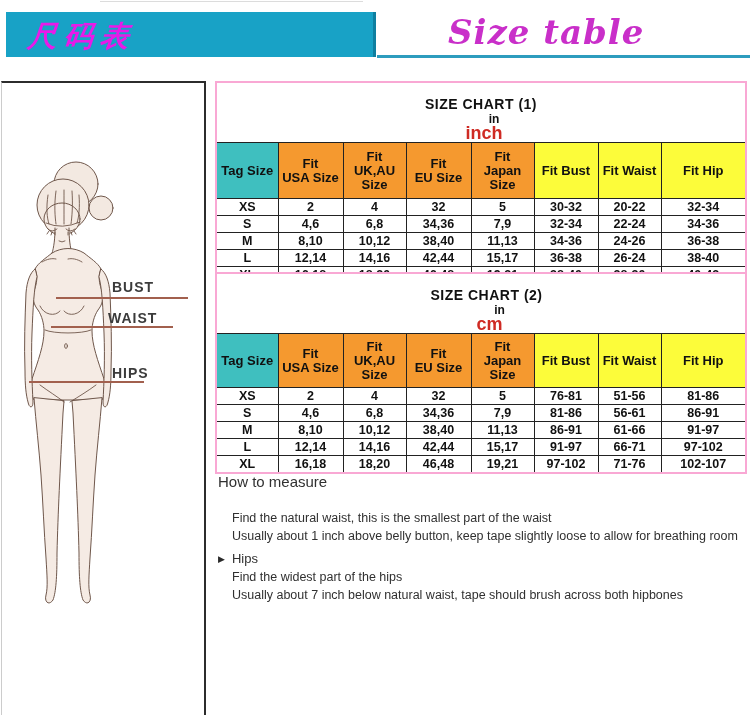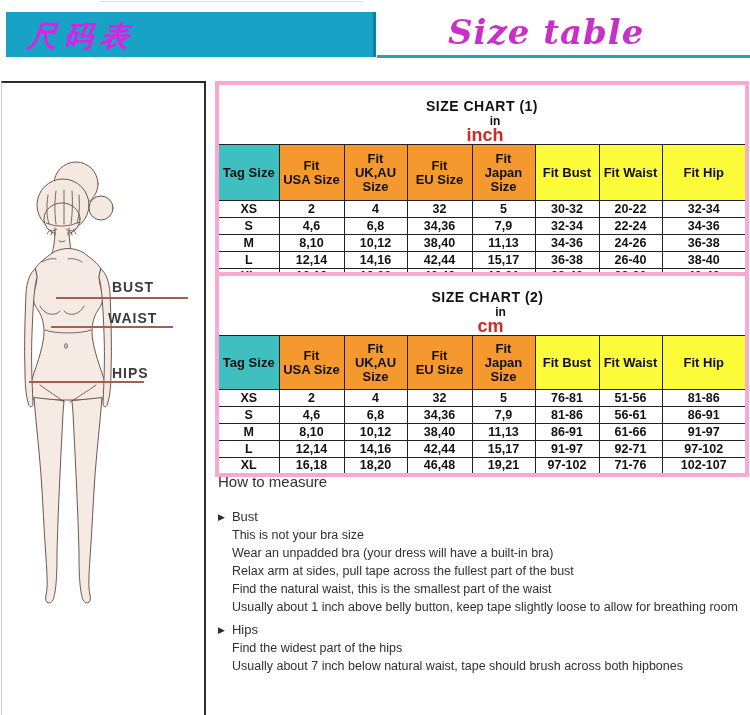--- a/index.html
+++ b/index.html
@@ -45,21 +45,21 @@
   .lbl-hips  { left:110px; top:282px; }
   .pointer-line { position:absolute; height:2px; background:#a2604e; }
   .pl-bust  { left:54px; top:214px; width:132px; }
   .pl-waist { left:49px; top:243px; width:122px; }
   .pl-hips  { left:27px; top:298px; width:115px; }
 
   
   table.size-table {
     position:absolute; left:215px; width:532px; table-layout:fixed;
     border-collapse:collapse; background:#ffffff;
-    border:4px solid #f9a8d4;
+    border:2px solid #f9a8d4;
   }
   #table-inch { top:81px; }
   #table-cm   { top:272px; }
   .size-table th, .size-table td {
     border:1px solid #222222; text-align:center; vertical-align:middle; padding:0;
     overflow:hidden;
   }
   .title-cell { background:#ffffff; }
   #table-inch .title-cell { height:27px; }
   #table-cm   .title-cell { height:38px;padding-left:11px; }
@@ -229,21 +229,21 @@
           <td>24-26</td>
           <td>36-38</td>
         </tr>
         <tr>
           <td>L</td>
           <td>12,14</td>
           <td>14,16</td>
           <td>42,44</td>
           <td>15,17</td>
           <td>36-38</td>
-          <td>26-40</td>
+          <td>26-24</td>
           <td>38-40</td>
         </tr>
         <tr>
           <td>XL</td>
           <td>16,18</td>
           <td>18,20</td>
           <td>46,48</td>
           <td>19,21</td>
           <td>38-40</td>
           <td>28-30</td>
@@ -319,47 +319,39 @@
           <td>61-66</td>
           <td>91-97</td>
         </tr>
         <tr>
           <td>L</td>
           <td>12,14</td>
           <td>14,16</td>
           <td>42,44</td>
           <td>15,17</td>
           <td>91-97</td>
-          <td>92-71</td>
+          <td>66-71</td>
           <td>97-102</td>
         </tr>
         <tr>
           <td>XL</td>
           <td>16,18</td>
           <td>18,20</td>
           <td>46,48</td>
           <td>19,21</td>
           <td>97-102</td>
           <td>71-76</td>
           <td>102-107</td>
         </tr>
       </tbody>
   </table>
 
   <div class="measure">
     <div class="m-heading">How to measure</div>
 
-    <div>
-      <div class="m-group-title">
-        <span class="m-bullet">▶</span><span>Bust</span>
-      </div>
-      <div class="m-lines">This is not your bra size
-Wear an unpadded bra (your dress will have a built-in bra)
-Relax arm at sides, pull tape across the fullest part of the bust</div>
-    </div>
 
     <div>
       <div class="m-lines">Find the natural waist, this is the smallest part of the waist
 Usually about 1 inch above belly button, keep tape slightly loose to allow for breathing room</div>
     </div>
 
     <div>
       <div class="m-group-title">
         <span class="m-bullet">▶</span><span>Hips</span>
       </div>

